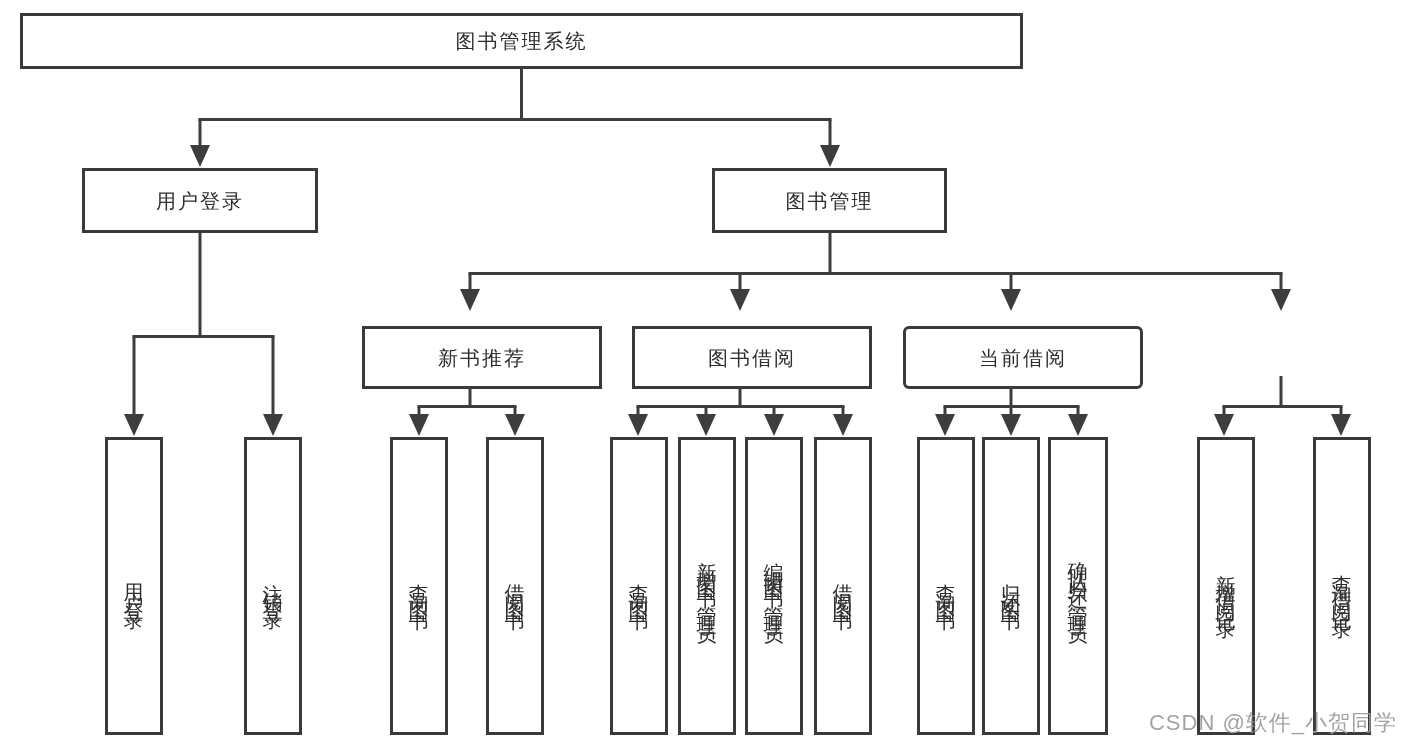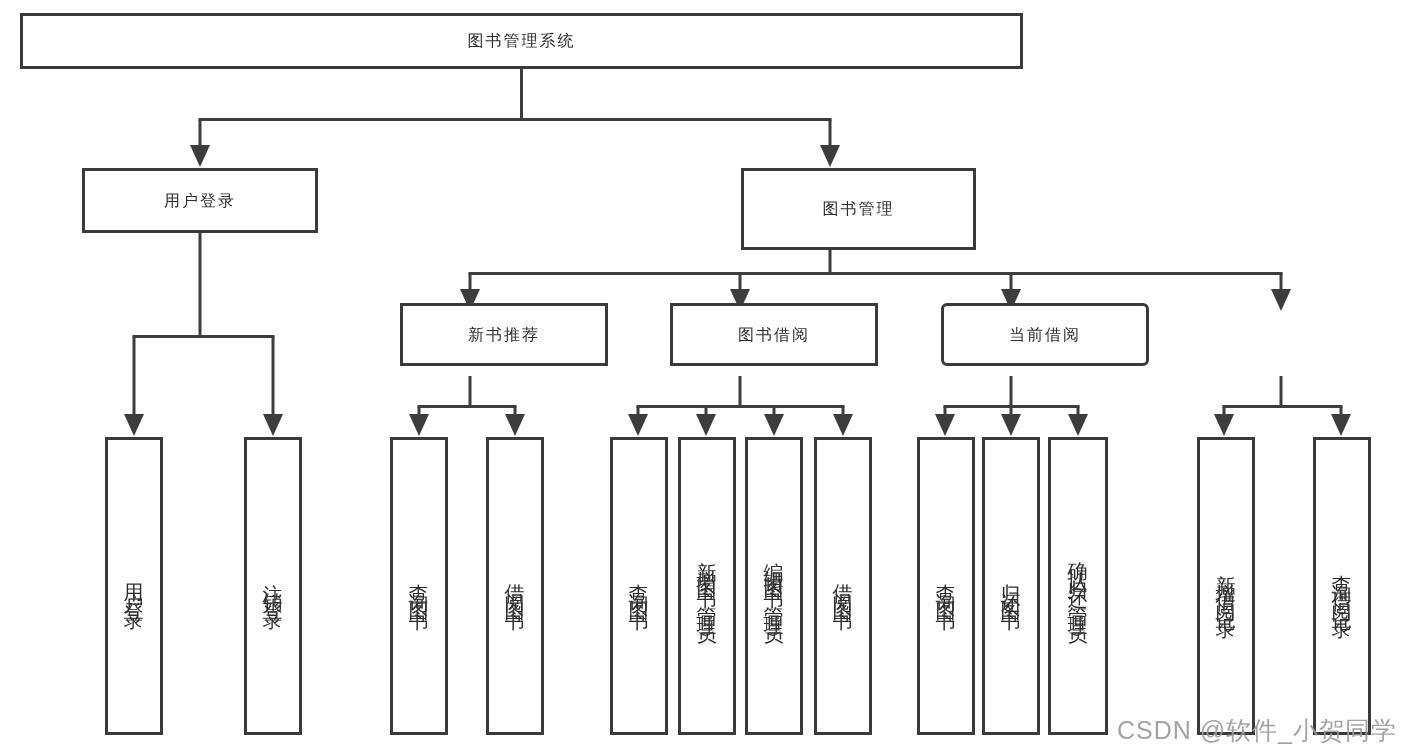--- a/index.html
+++ b/index.html
@@ -12,33 +12,33 @@
     font-family:"Liberation Sans","DejaVu Sans",sans-serif;color:var(--text);
     overflow:hidden;
   }
   .edges{position:absolute;left:0;top:0;width:1405px;height:747px;pointer-events:none;}
   .edges line{stroke:var(--line);stroke-width:3;}
   .edges polygon{fill:var(--line);stroke:none;}
   .node{
     position:absolute;box-sizing:border-box;border:3px solid var(--border);
     background:var(--background);display:flex;align-items:center;justify-content:center;
   }
-  .h-node .lbl{font-size:16px;letter-spacing:2px;line-height:1;white-space:nowrap;}
+  .h-node .lbl{font-size:20px;letter-spacing:2px;line-height:1;white-space:nowrap;}
   .v-node .lbl{
     writing-mode:vertical-rl;text-orientation:mixed;
     font-size:20px;letter-spacing:9px;line-height:1;white-space:nowrap;
   }
   .root{left:20px;top:13px;width:1003px;height:56px;}
   .lv2-a{left:82px;top:168px;width:236px;height:65px;}
-  .lv2-b{left:712px;top:168px;width:235px;height:82px;margin-left:29px;}
-  .lv3{top:303px;width:208px;height:63px;margin-left:38px;}
+  .lv2-b{left:712px;top:168px;width:235px;height:65px;}
+  .lv3{top:326px;width:240px;height:63px;}
   .lv3-a{left:362px;} .lv3-b{left:632px;align-items:center;} .lv3-c{left:903px;border-radius:6px;} .lv3-d{left:1173px;}
   .leaf{top:437px;width:58px;height:298px;}
   .watermark{
-    position:absolute;right:8px;bottom:0;font-size:25px;letter-spacing:1px;
+    position:absolute;right:8px;bottom:9px;font-size:22px;letter-spacing:1px;
     color:var(--watermark);opacity:.92;white-space:nowrap;
   }
 </style>
 </head>
 <body>
 
 <div class="stage">
 
   <svg class="edges" viewBox="0 0 1405 747" xmlns="http://www.w3.org/2000/svg">
 

